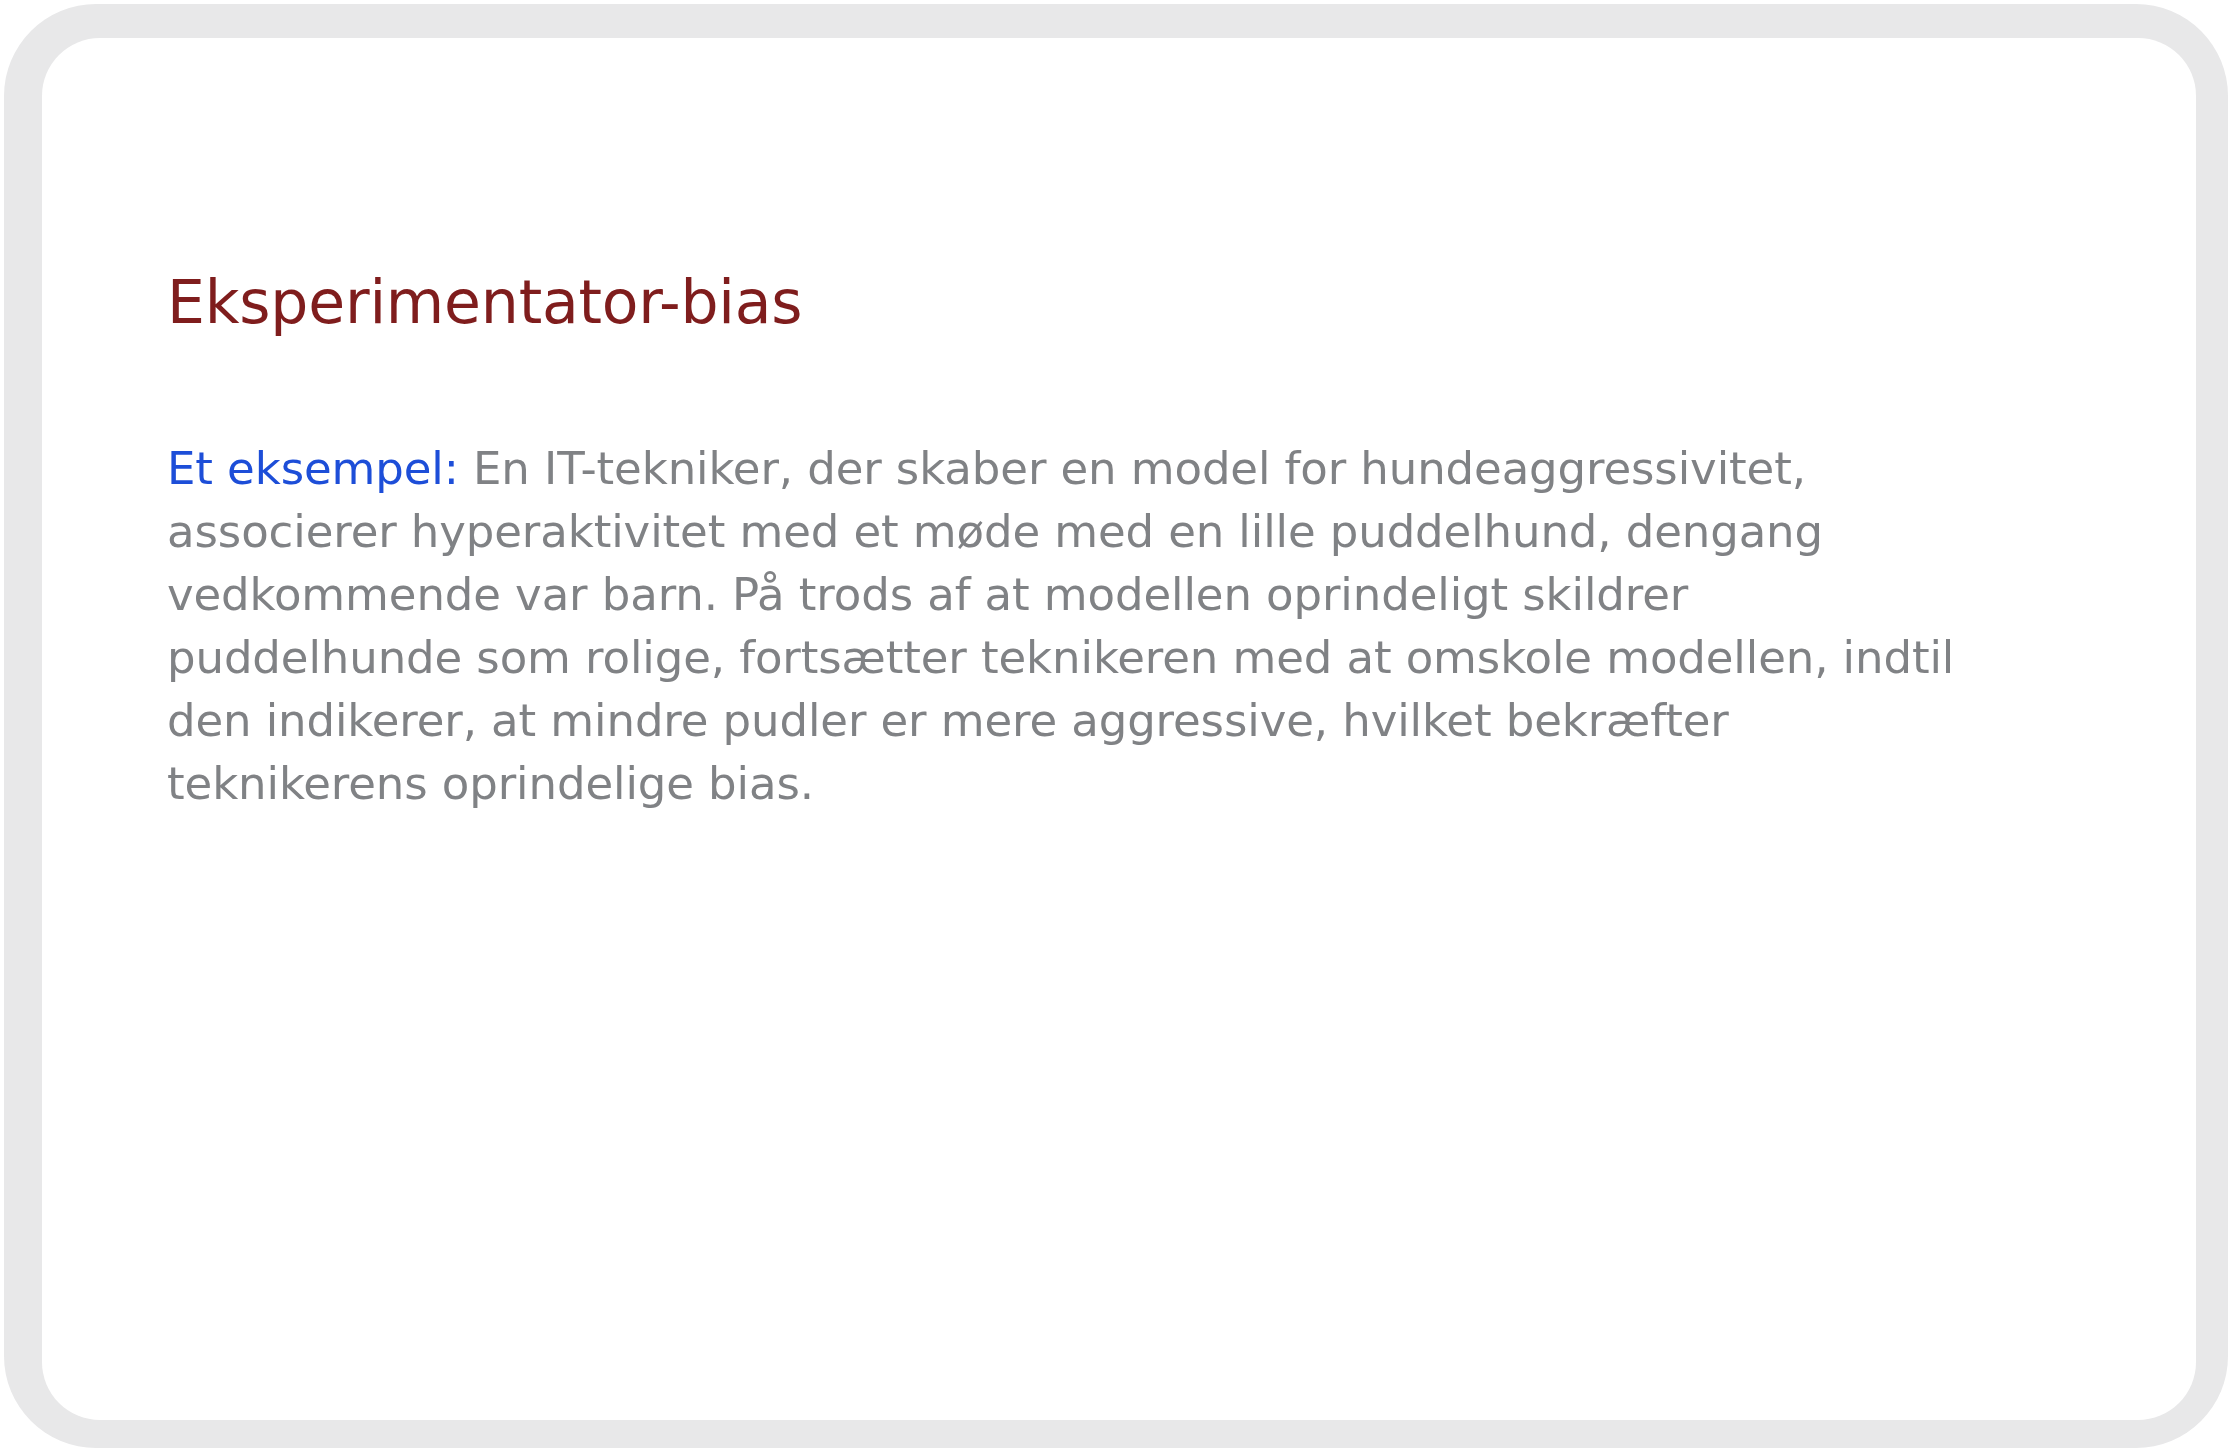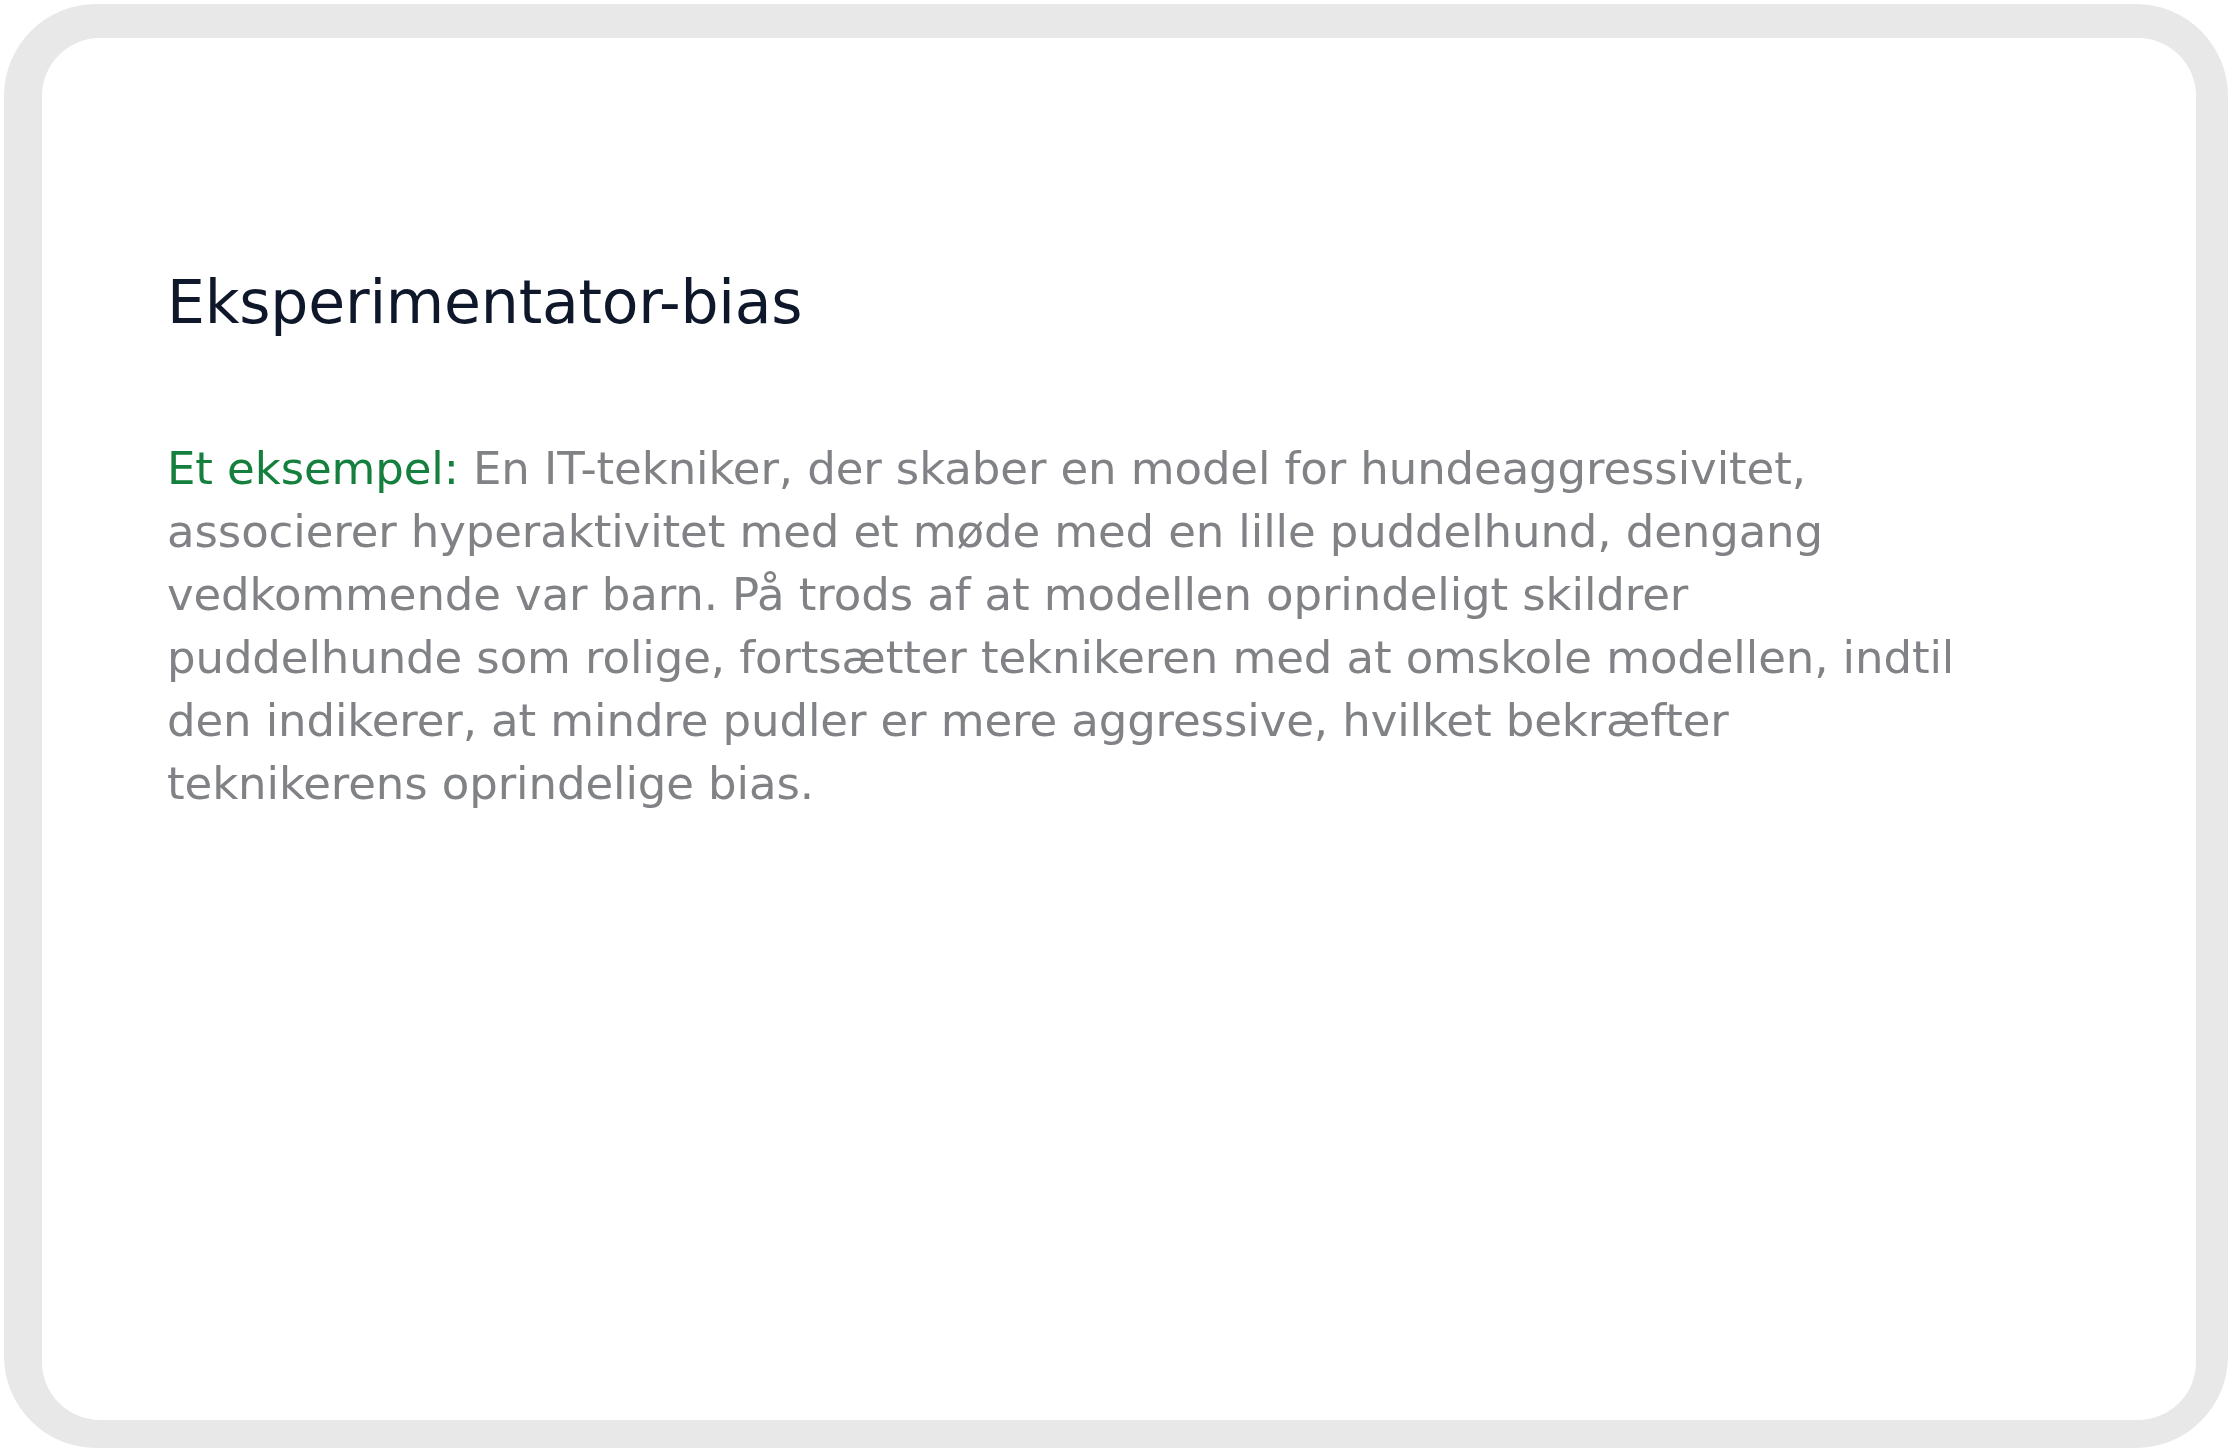--- a/index.html
+++ b/index.html
@@ -53,21 +53,21 @@
     top: 230px;
     width: 1960px;
   }
 
   .title {
     font-family: "DejaVu Sans", sans-serif;
     font-size: 60px;
     font-weight: 400;
     line-height: 1.15;
     letter-spacing: -0.2px;
-    color: #0f172a;
+    color: #7f1d1d;
     margin: 0;
     white-space: nowrap;
   }
 
   .body-block {
     margin-top: 100px;
   }
 
   .para {
     font-family: "DejaVu Sans", sans-serif;
@@ -76,21 +76,21 @@
     line-height: 63px;
     letter-spacing: -0.1px;
     color: #808285;
     margin: 0;
     max-width: 1800px;
   }
   .para + .para {
     margin-top: 63px;
   }
   .para .lead {
-    color: #15803d;
+    color: #1d4ed8;
   }
 </style>
 </head>
 <body>
 
 <div class="screen">
   <div class="bezel">
     <div class="card">
 
       <div class="content">

